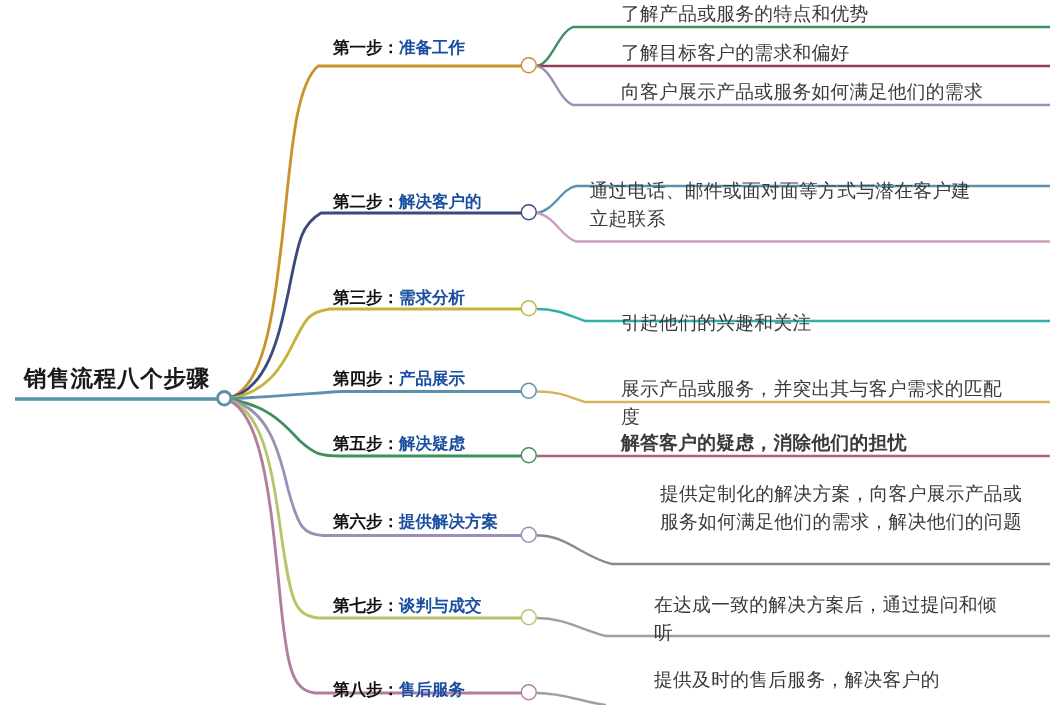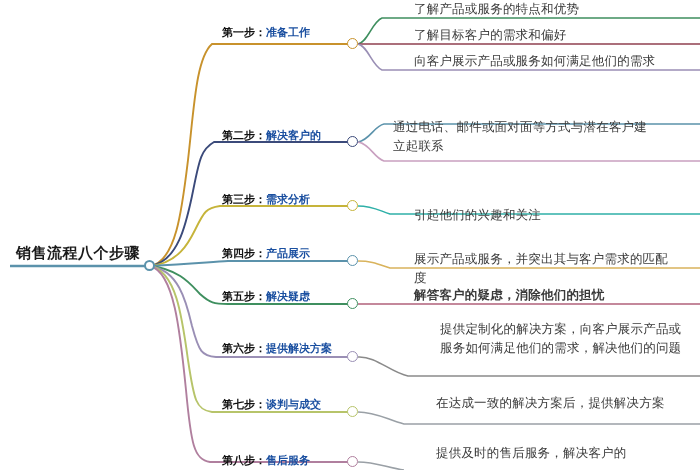--- a/index.html
+++ b/index.html
@@ -139,21 +139,21 @@
   </div>
   <div class="dot" style="left:347px;top:351px;border:1.6px solid #9a8fb5;"></div>
 
   <div class="leaf" style="left:440px;top:320px;width:244px;">提供定制化的解决方案，向客户展示产品或服务如何满足他们的需求，解决他们的问题</div>
 
   <div class="step" style="left:222px;top:396px;">
     <span class="ord">第七步：</span><span class="nm">谈判与成交</span>
   </div>
   <div class="dot" style="left:347px;top:406px;border:1.6px solid #b7c46a;"></div>
 
-  <div class="leaf" style="left:436px;top:394px;width:236px;">在达成一致的解决方案后，提供解决方案</div>
+  <div class="leaf" style="left:436px;top:394px;width:236px;">在达成一致的解决方案后，通过提问和倾听</div>
 
   <div class="step" style="left:222px;top:452px;">
     <span class="ord">第八步：</span><span class="nm">售后服务</span>
   </div>
   <div class="dot" style="left:347px;top:456px;border:1.6px solid #b07f9e;"></div>
 
   <div class="leaf" style="left:436px;top:444px;width:240px;">提供及时的售后服务，解决客户的</div>
 
 </div>
 

